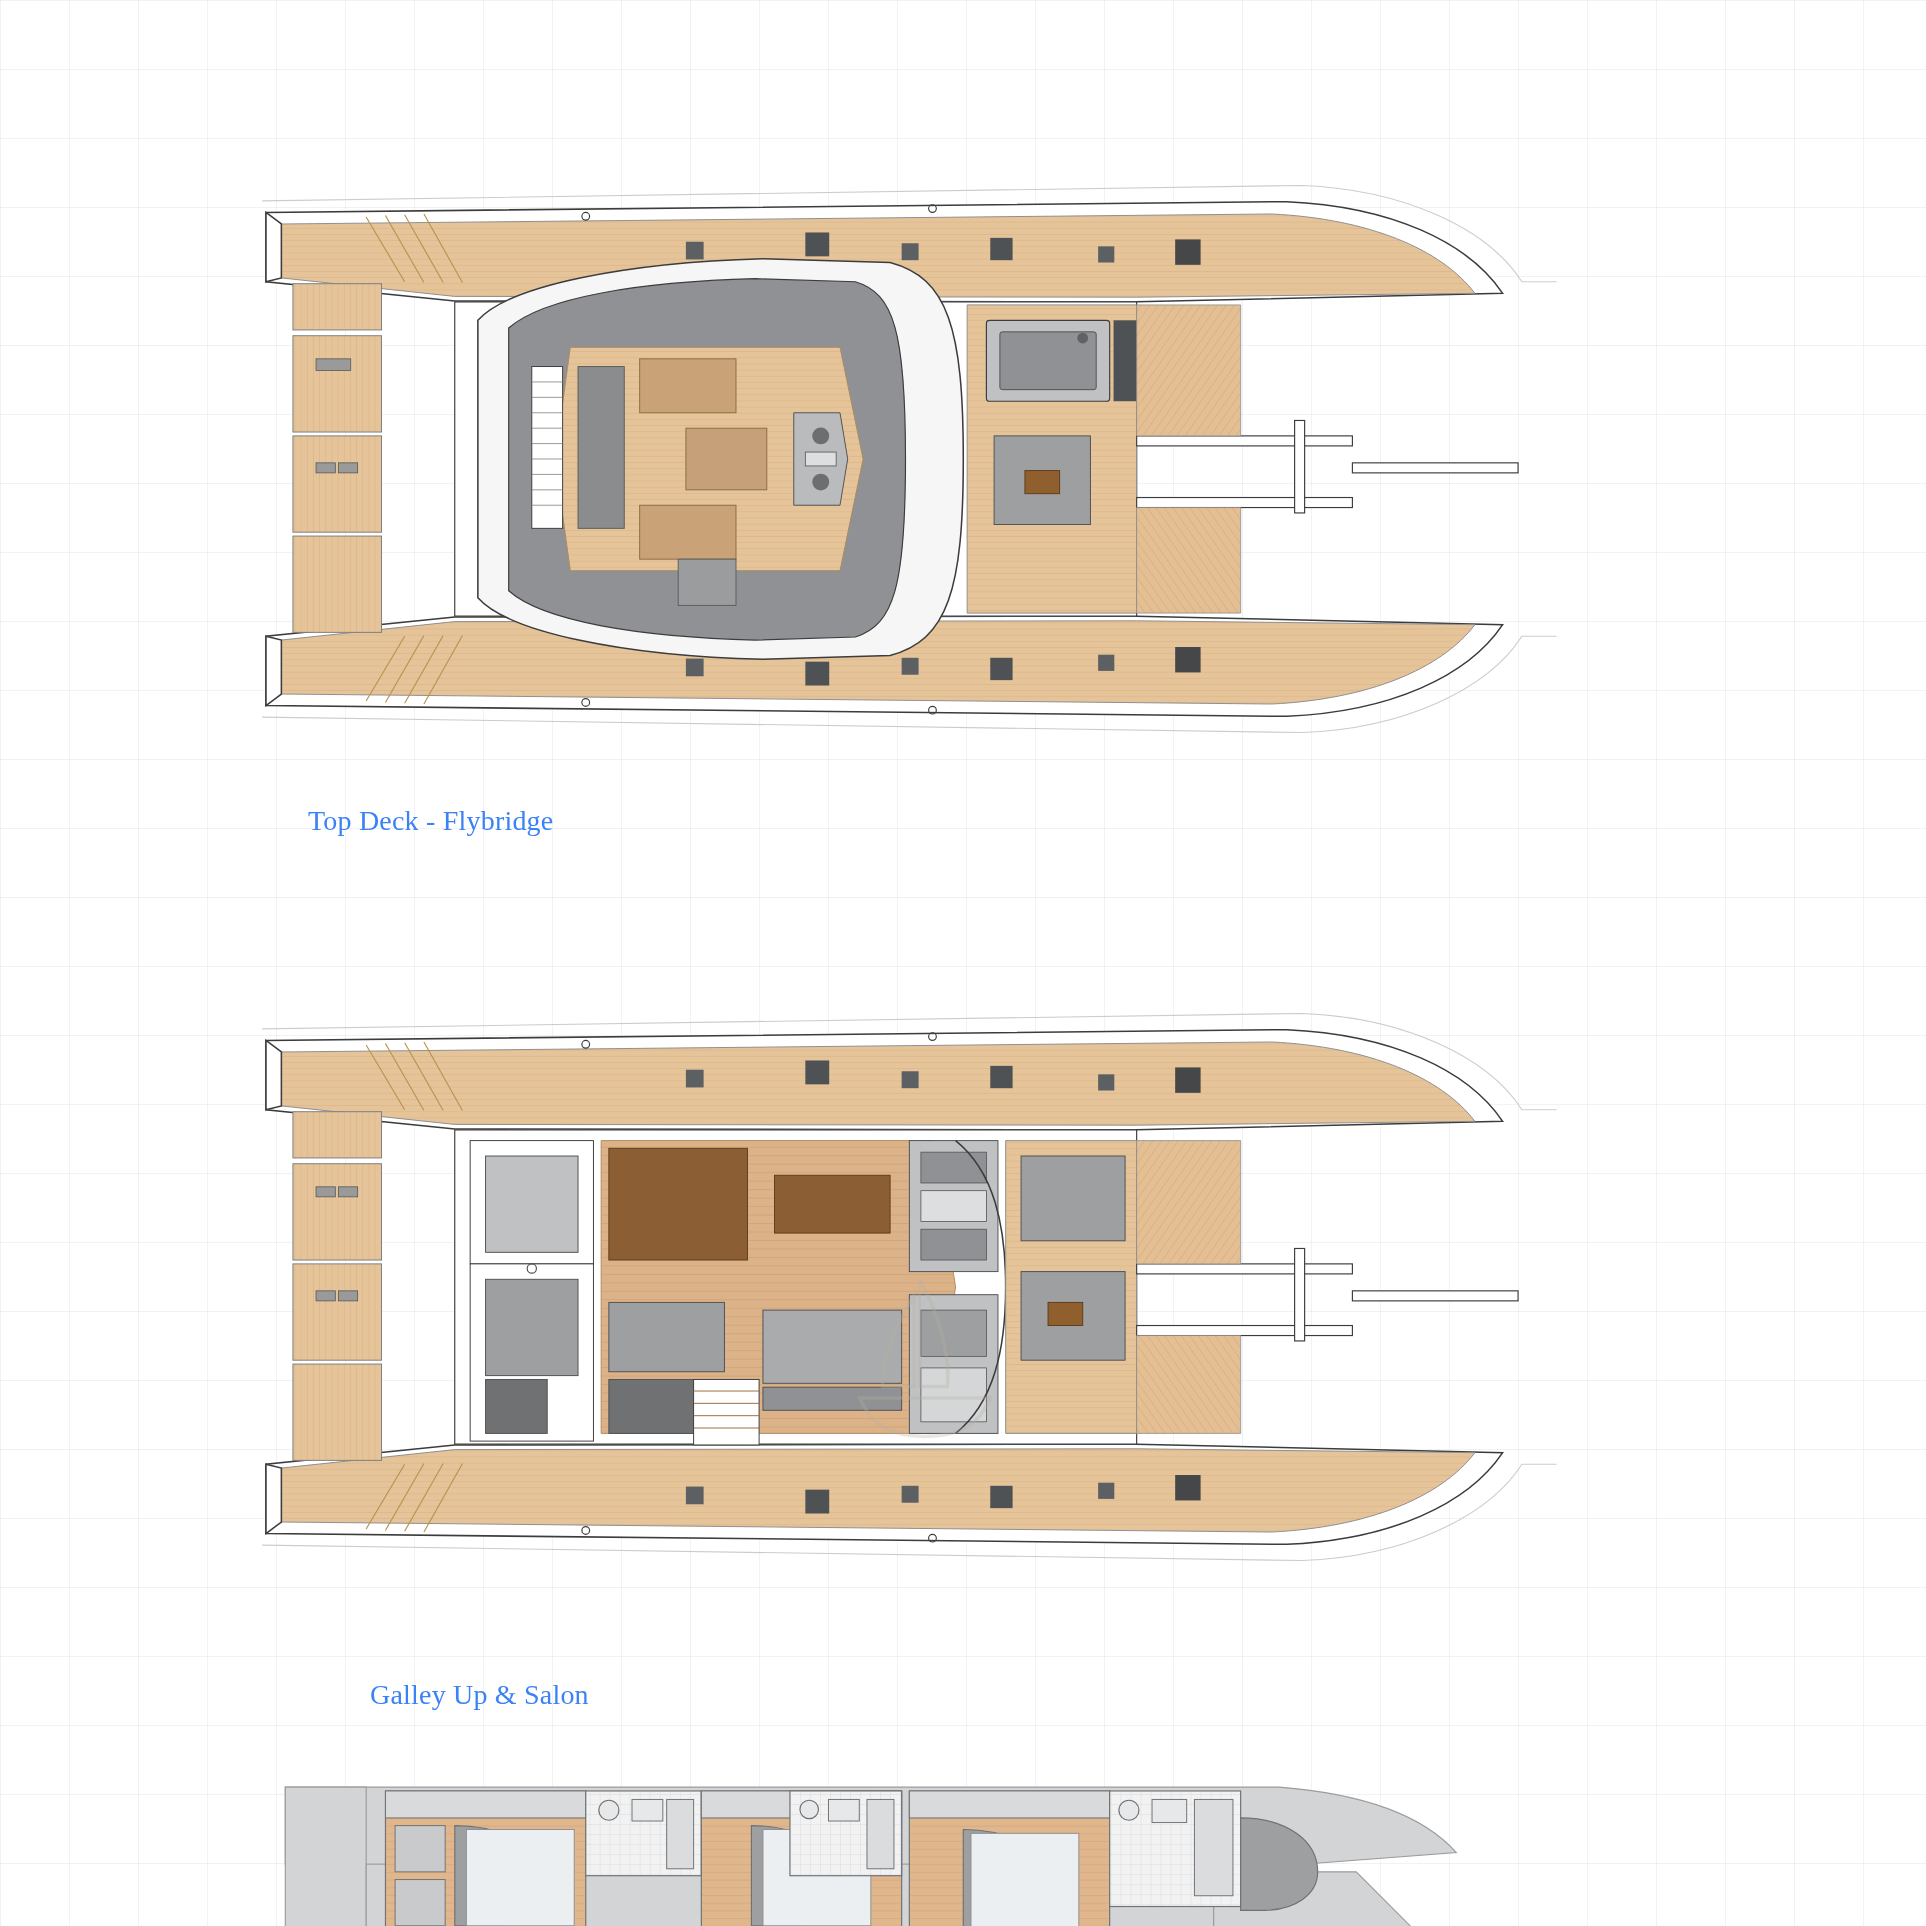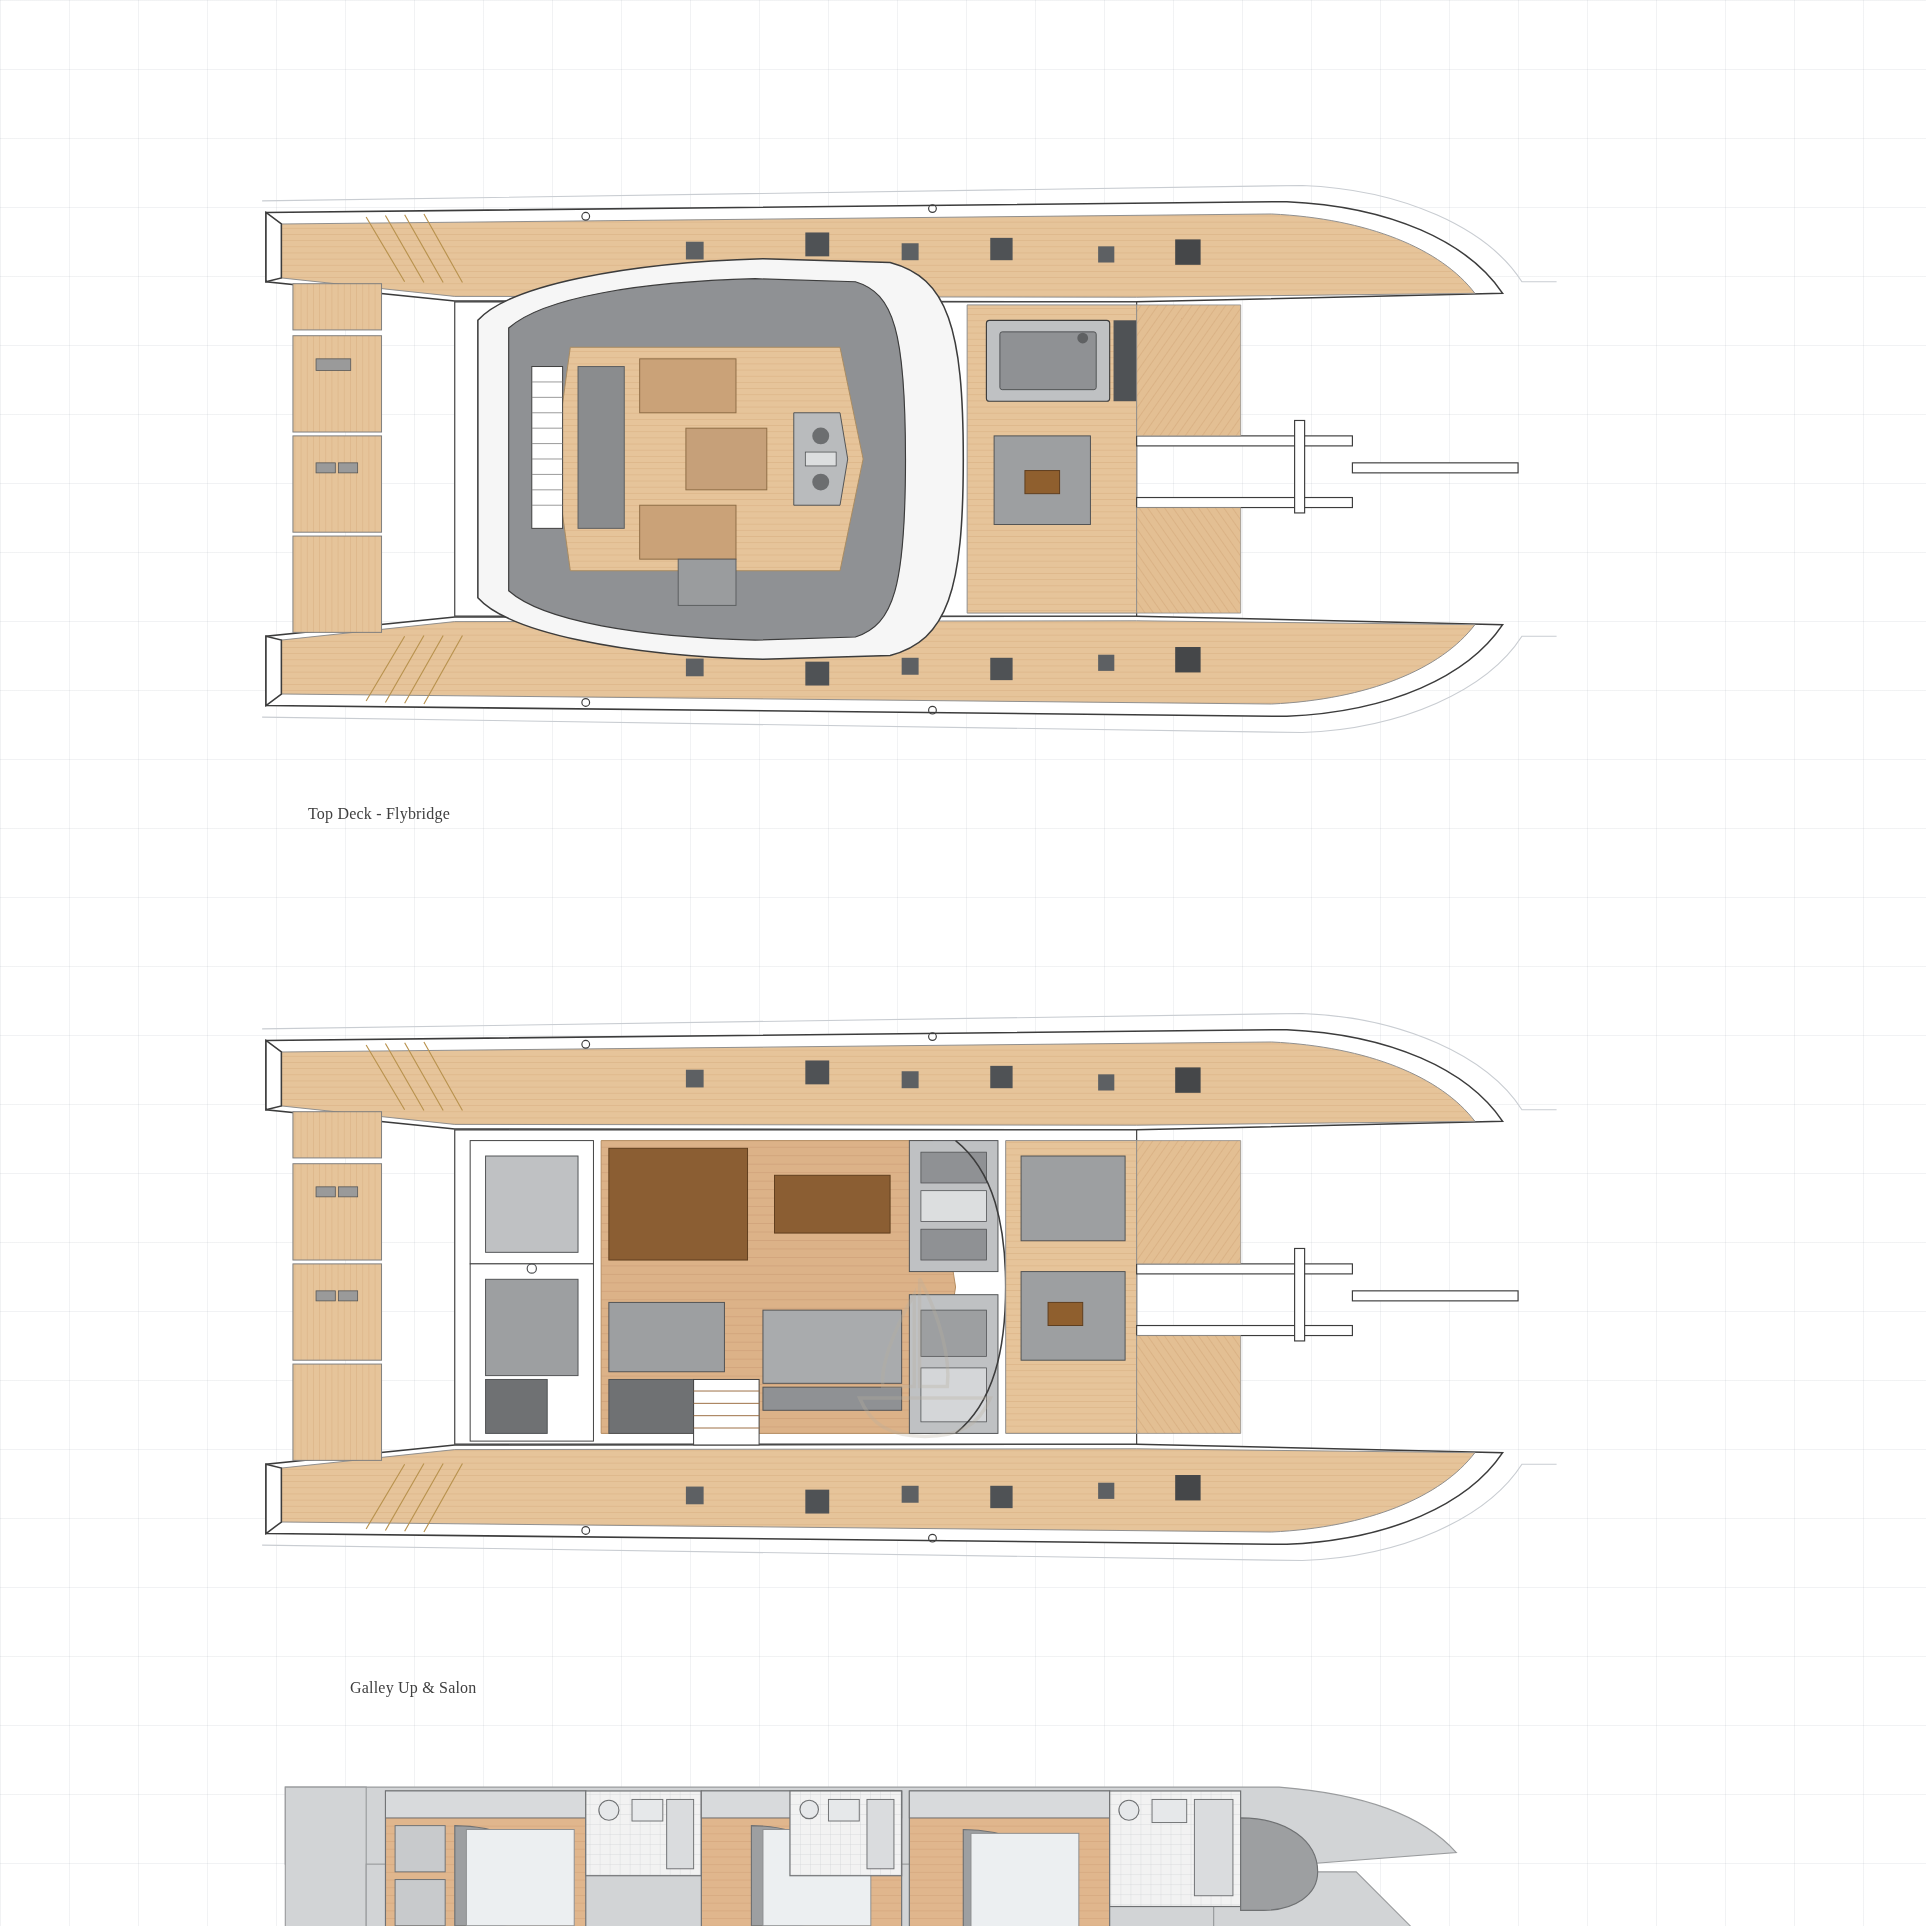--- a/index.html
+++ b/index.html
@@ -16,23 +16,23 @@
     background-image:
       repeating-linear-gradient(to right, rgba(120,130,145,0.10) 0 0.8px, rgba(0,0,0,0) 0.8px 69px),
       repeating-linear-gradient(to bottom, rgba(120,130,145,0.10) 0 0.8px, rgba(0,0,0,0) 0.8px 69px);
     z-index:0;
   }
   .page{position:absolute;left:0;top:0;width:1965px;height:2542px;z-index:2;}
 
   .deck-block{position:absolute;}
   .deck-caption{
     position:absolute;
-    font-size:16px;
+    font-size:28px;
     letter-spacing:0.2px;
-    color:#404040;
+    color:#3b82f6;
     white-space:nowrap;
   }
   .plan{position:absolute;}
   svg{display:block;}
   .watermark{
     position:absolute;
     z-index:3;
     opacity:0.30;
   }
 </style>
@@ -262,21 +262,21 @@
     </div>
 
     <div class="watermark" style="left:844px;top:389px;">
       <svg width="162" height="177" viewBox="0 0 420 460">
         <path d="M196 20 C250 120 276 230 268 300 L196 300 Z" fill="none" stroke="#b9b09f" stroke-width="9"></path>
         <path d="M182 60 C120 170 96 250 100 300 L182 300 Z" fill="none" stroke="#b9b09f" stroke-width="9"></path>
         <path d="M40 330 L380 330 C350 400 300 430 210 430 C120 430 70 400 40 330 Z" fill="none" stroke="#b9b09f" stroke-width="9"></path>
       </svg>
     </div>
 
-    <div class="deck-caption" style="left:350px;top:797px;">Galley Up &amp; Salon</div>
+    <div class="deck-caption" style="left:370px;top:797px;">Galley Up &amp; Salon</div>
   </div>
 
   <div class="deck-block" style="left:0;top:1741px;width:1965px;height:732px;">
     <div class="plan" style="left:239px;top:23px;">
       <svg width="1333" height="547" viewBox="0 0 3460 1420">
         <defs>
           <pattern id="woodCab" width="20" height="20" patternUnits="userSpaceOnUse">
             <rect width="20" height="20" fill="#e0b68d"></rect>
             <path d="M0 0 H20" stroke="#c4946a" stroke-width="1.6"></path>
           </pattern>

